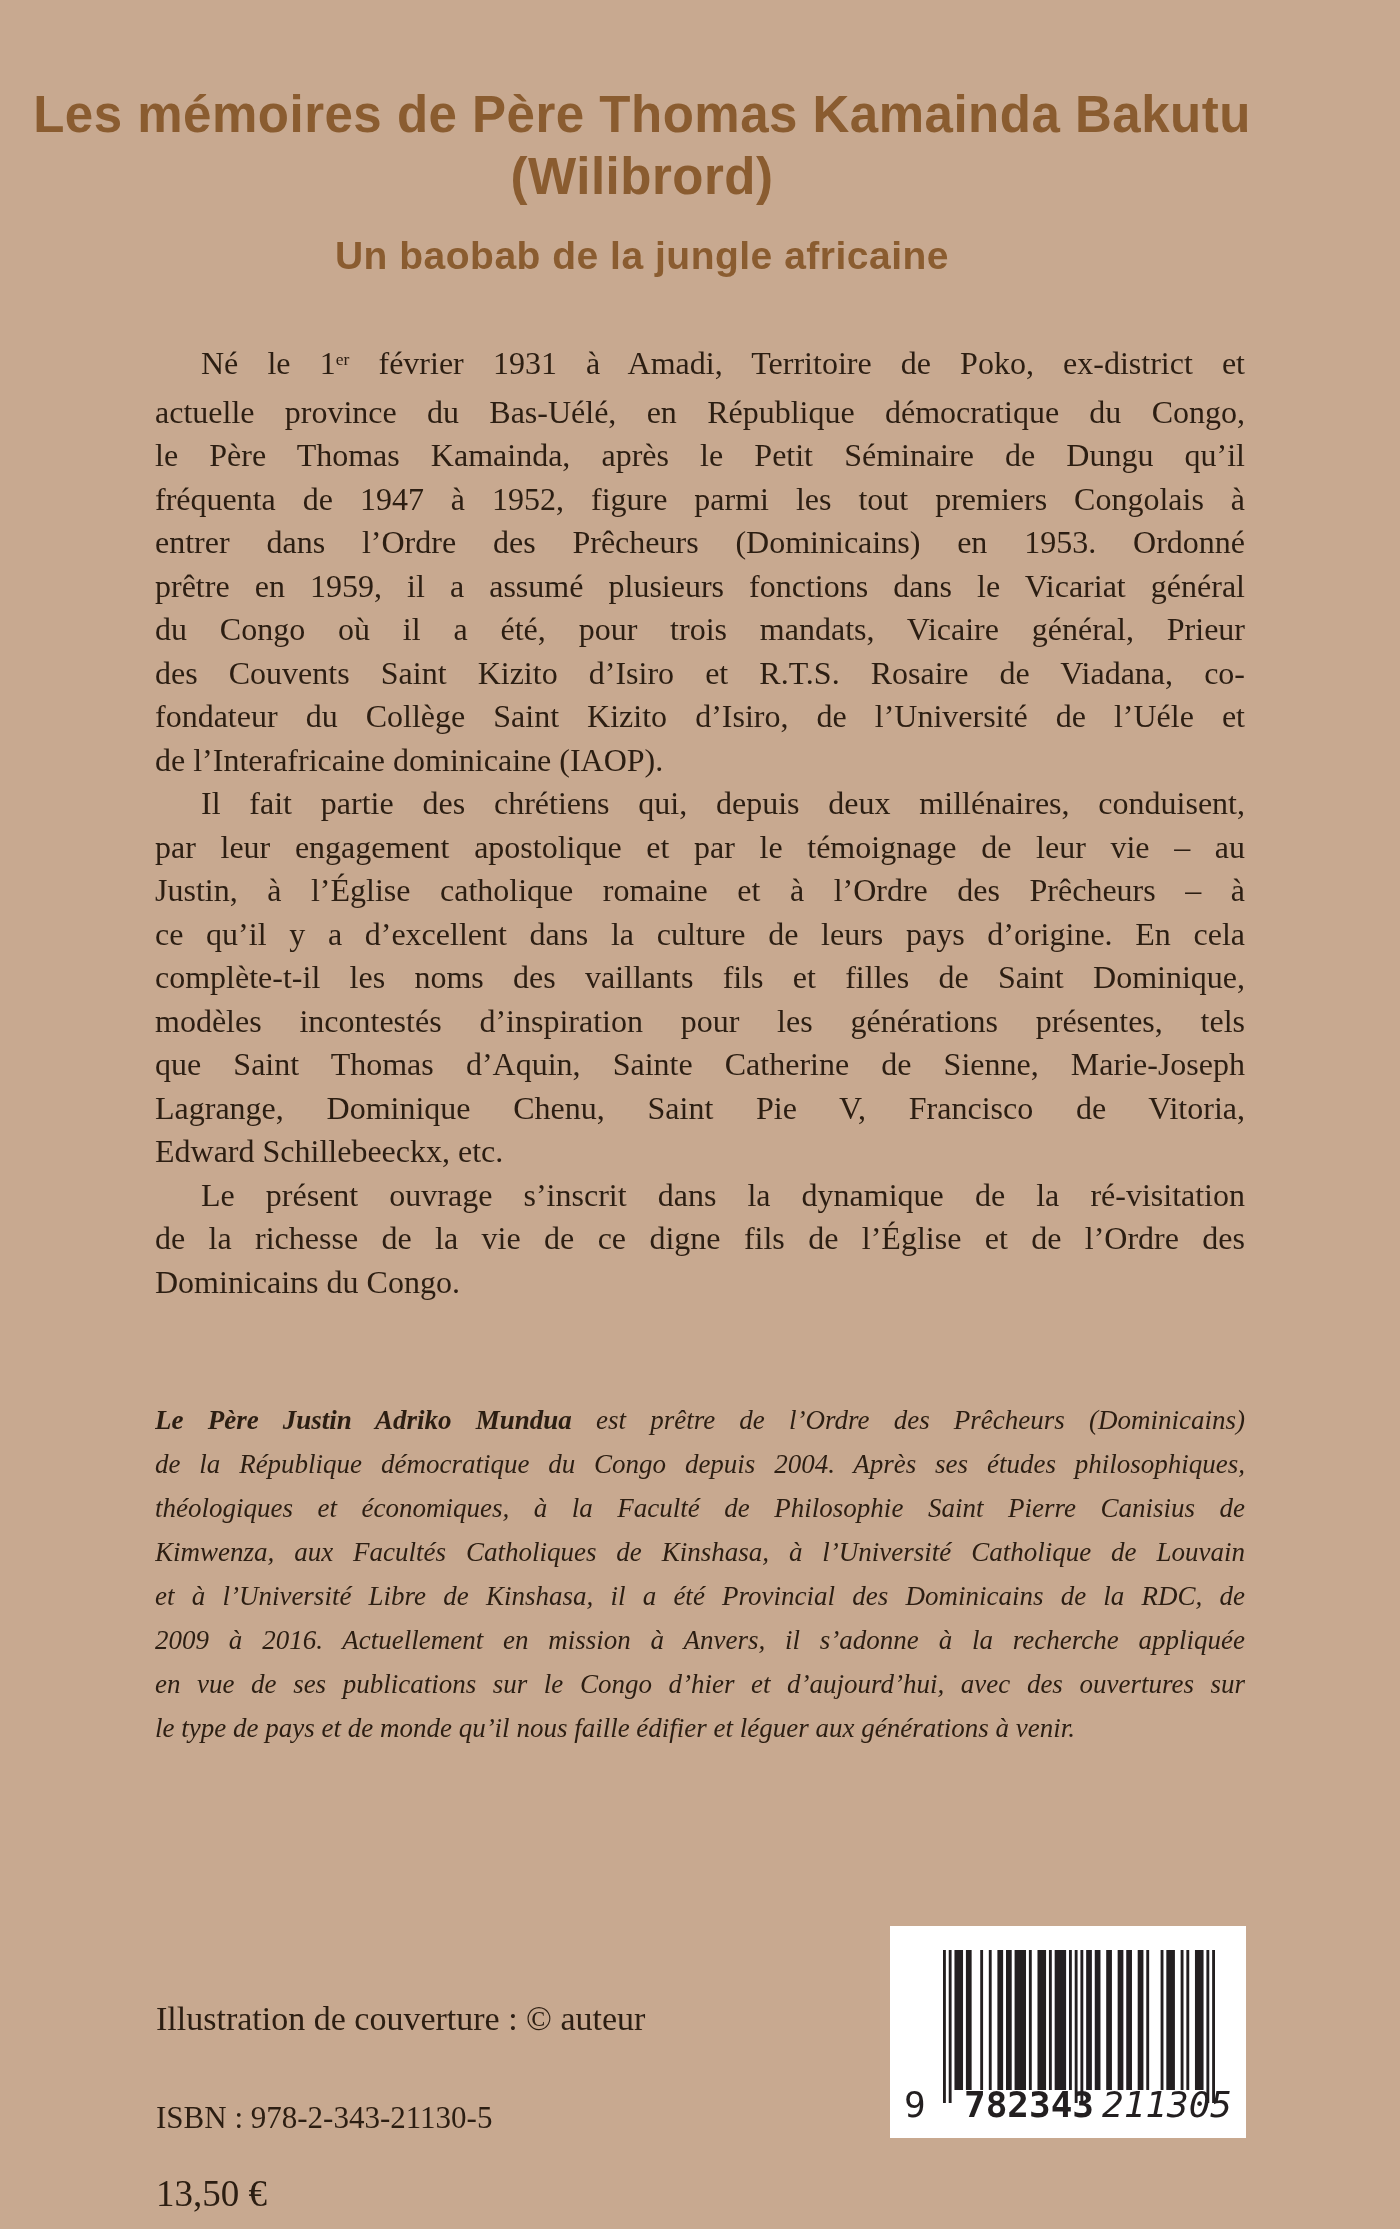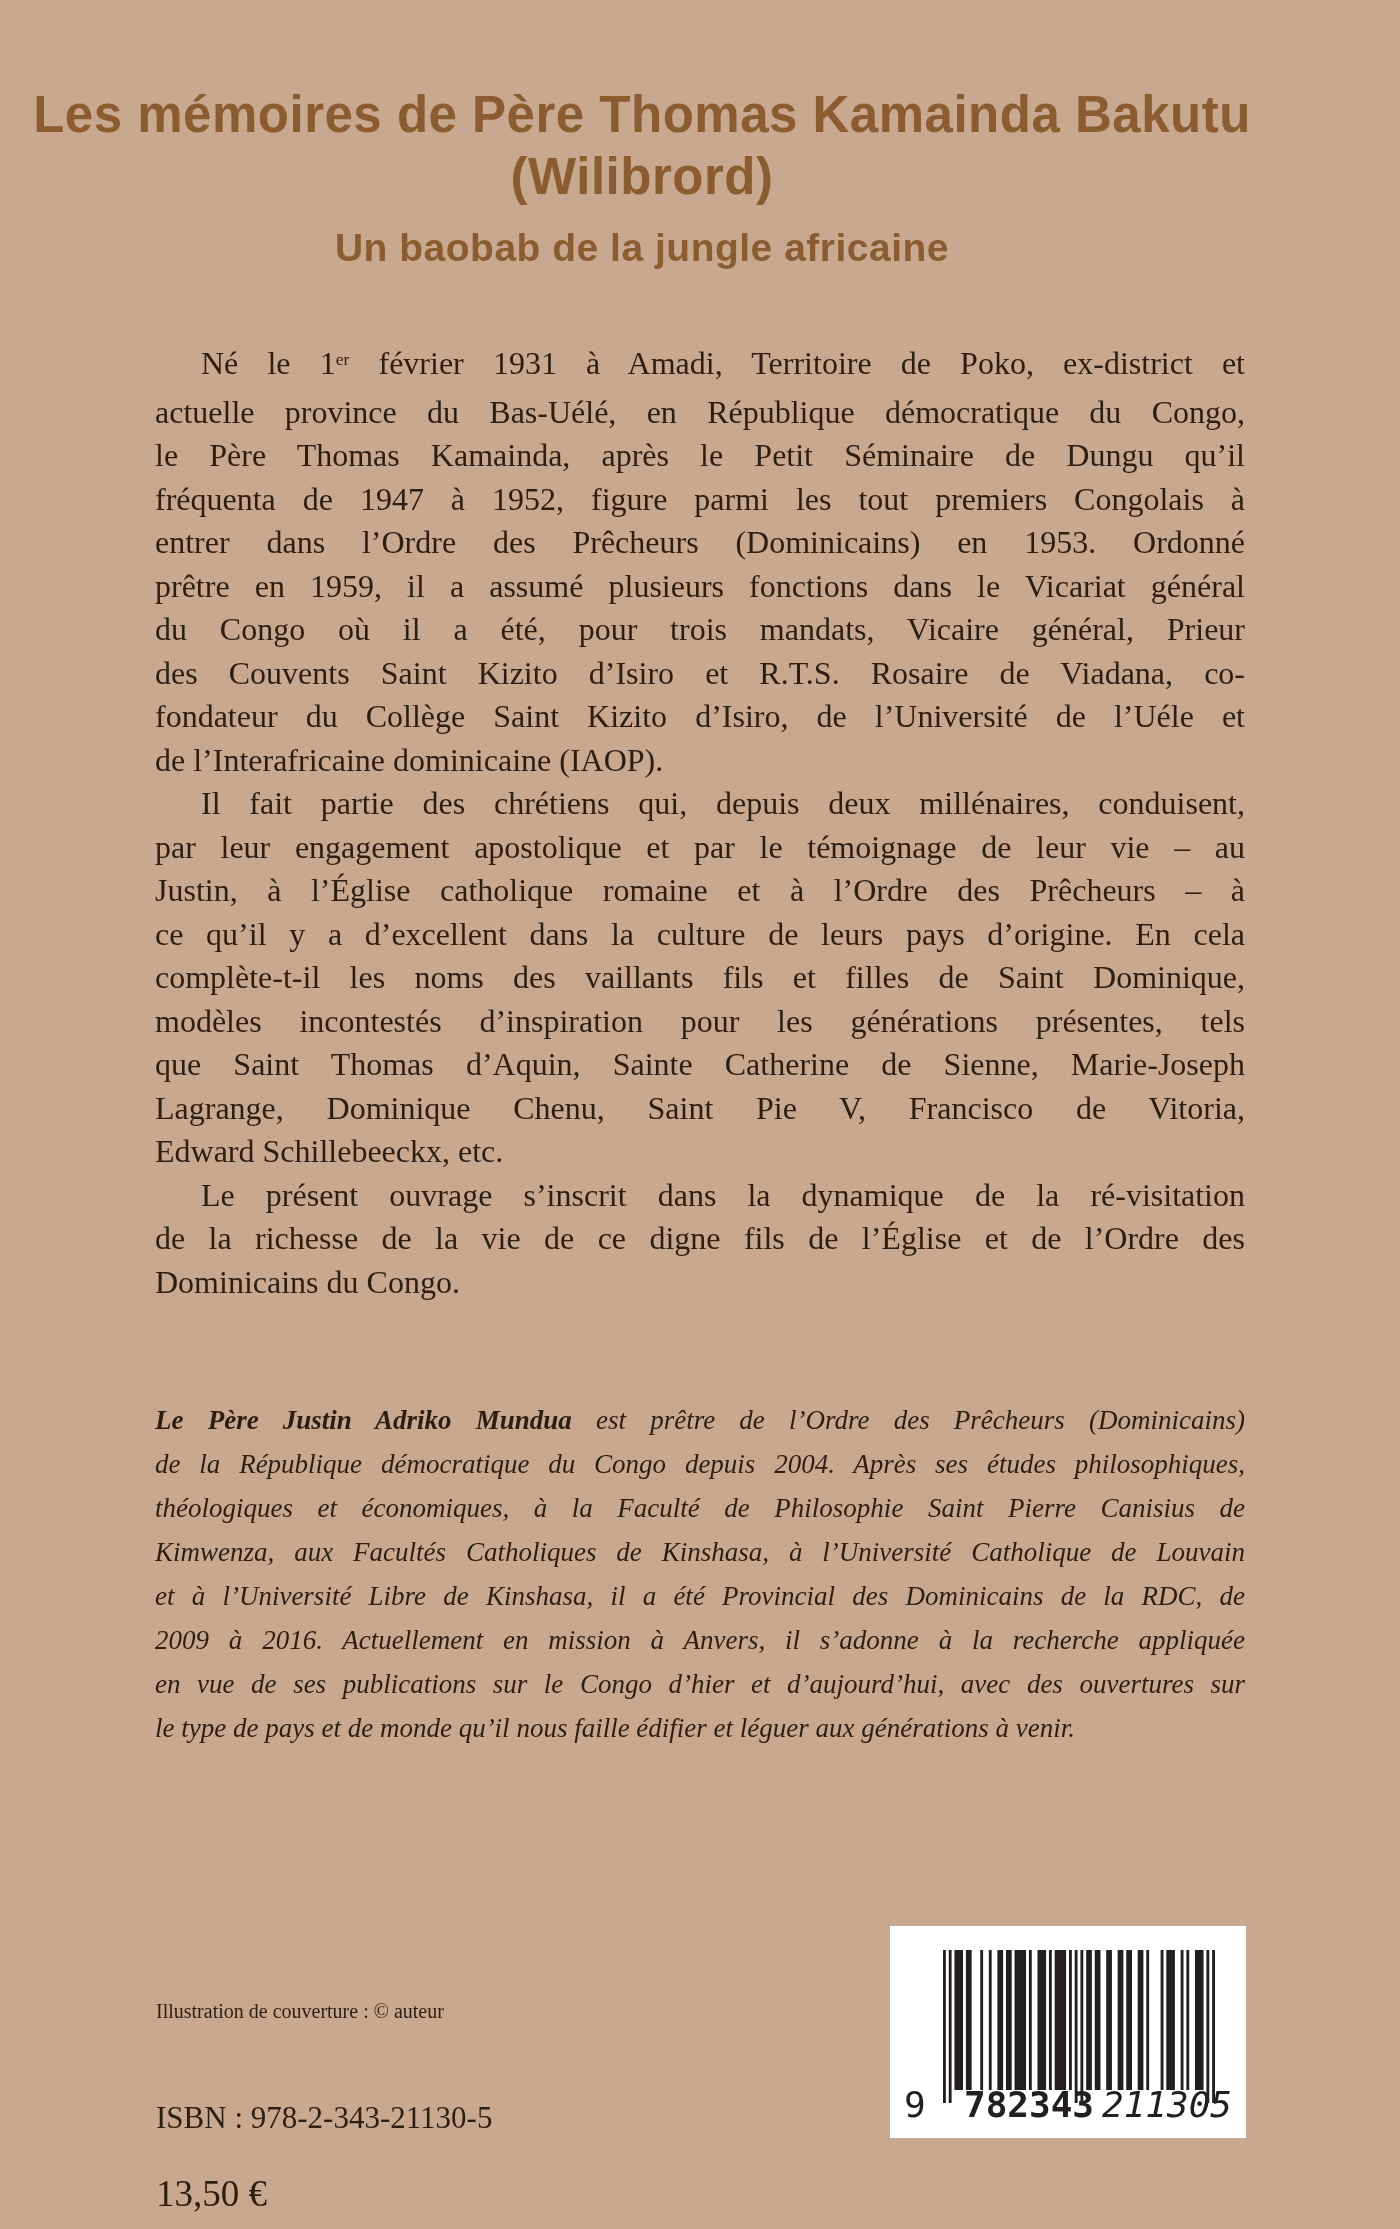--- a/index.html
+++ b/index.html
@@ -19,21 +19,21 @@
     overflow:hidden;
   }
   .header{
     position:absolute;top:84px;left:0;width:1284px;
     text-align:center;
     color:var(--brown);
     font-family:"Liberation Sans",sans-serif;
     font-weight:700;
   }
   .title{font-size:51px;line-height:62px;letter-spacing:0.5px;white-space:nowrap;}
-  .subtitle{font-size:39px;margin-top:18px;letter-spacing:0.5px;}
+  .subtitle{font-size:39px;margin-top:26px;letter-spacing:0.5px;}
   .body-block{
     position:absolute;left:155px;top:342px;width:1090px;
     font-size:32px;line-height:43.5px;
   }
   .bio-block{
     position:absolute;left:155px;top:1398px;width:1090px;
     font-size:27px;line-height:44px;font-style:italic;
   }
   .jline{
     text-align:justify;
@@ -41,21 +41,21 @@
     white-space:nowrap;
     overflow:hidden;
     width:100%;
   }
   .jline.lastline{text-align-last:left;}
   .jline sup{
     font-size:0.55em;
     position:relative;top:-0.5em;vertical-align:baseline;
   }
   .bio-block strong{font-weight:700;}
-  .credit{position:absolute;left:156px;top:2000px;font-size:20px;}
+  .credit{position:absolute;left:156px;top:2000px;font-size:34px;}
   .isbn{position:absolute;left:156px;top:2100px;font-size:31px;}
   .price{position:absolute;left:156px;top:2172px;font-size:37px;}
   .barcode-box{
     position:absolute;left:890px;top:1926px;width:356px;height:212px;
     background:var(--bcbg);
   }
   .barcode-box svg{
     position:absolute;left:53px;top:24px;
     fill:var(--bars);
     display:block;

